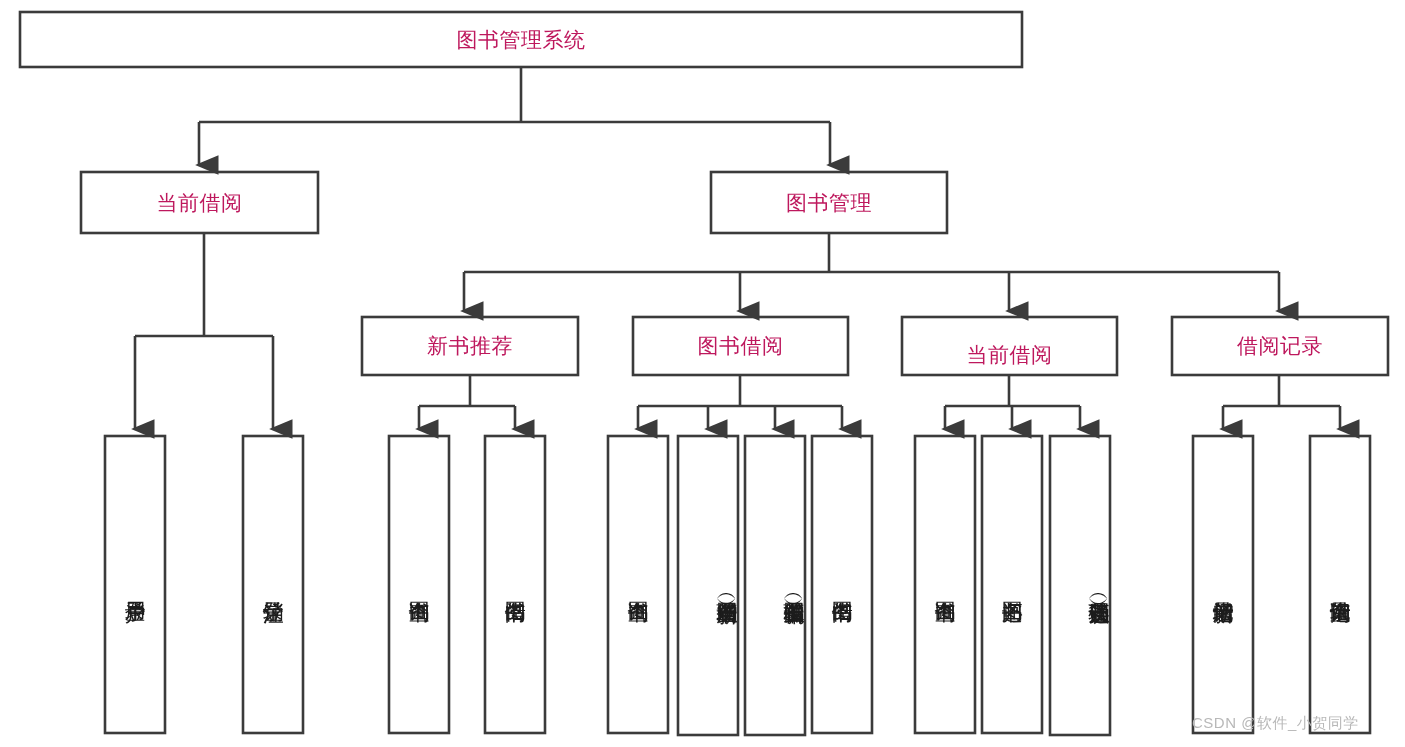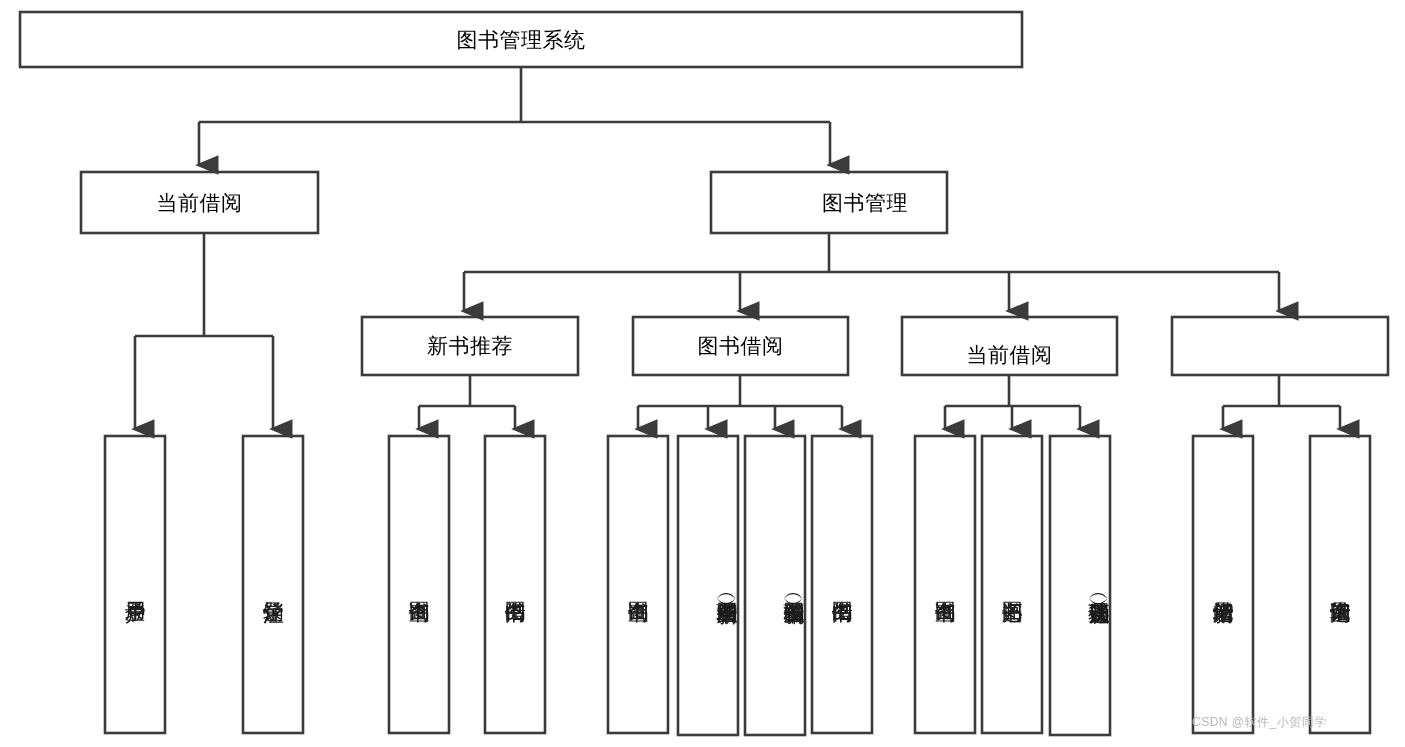--- a/index.html
+++ b/index.html
@@ -39,21 +39,21 @@
   }
   .arrow-head {
     fill: #3b3b3b;
     stroke: none;
   }
   .node-label-h {
     position: absolute;
     display: flex;
     align-items: center;
     justify-content: center;
-    color: #000000;
+    color: #be185d;
     font-size: 21px;
     letter-spacing: 0.5px;
     white-space: nowrap;
     pointer-events: none;
   }
   .node-label-v {
     position: absolute;
     display: flex;
     align-items: flex-start;
     justify-content: center;
@@ -64,21 +64,21 @@
     text-orientation: upright;
     white-space: nowrap;
     pointer-events: none;
   }
   .node-label-v.center-v {
     align-items: center;
   }
   .watermark {
     position: absolute;
     color: #b8b8b8;
-    font-size: 12px;
+    font-size: 15px;
     white-space: nowrap;
     letter-spacing: 0.5px;
   }
 </style>
 </head>
 <body>
 
 <div id="diagram-root">
 
   <svg id="tree-svg" viewBox="0 0 1405 747">
@@ -153,28 +153,29 @@
     <path class="edge-line" d="M 1279 375 L 1279 406"></path>
     <path class="edge-line" d="M 1223 406 L 1340 406"></path>
     <path class="edge-line" marker-end="url(#arr)" d="M 1223 406 L 1223 429"></path>
     <path class="edge-line" marker-end="url(#arr)" d="M 1340 406 L 1340 429"></path>
   </svg>
 
   <div class="node-label-h" style="left:20px; top:12px; width:1002px; height:55px;">图书管理系统</div>
 
   <div class="node-label-h" style="left:81px; top:172px; width:237px; height:61px;">当前借阅</div>
 
-  <div class="node-label-h" style="left:711px; top:172px; width:236px; height:61px;margin-left:36px;">图书管理</div>
+  <div class="node-label-h" style="left:711px; top:172px; width:236px; height:61px;">图书管理</div>
 
   <div class="node-label-h" style="left:362px; top:317px; width:216px; height:58px;border-radius:25px;">新书推荐</div>
 
   <div class="node-label-h" style="left:633px; top:317px; width:215px; height:58px;">图书借阅</div>
 
   <div class="node-label-h" style="left:902px; top:317px; width:215px; height:76px;">当前借阅</div>
 
+  <div class="node-label-h" style="left:1172px; top:317px; width:216px; height:58px;">借阅记录</div>
 
   <div class="node-label-v center-v" style="left:105px; top:436px; width:60px; height:297px;">用户登录</div>
   <div class="node-label-v center-v" style="left:243px; top:436px; width:60px; height:297px;">注销登录</div>
 
   <div class="node-label-v center-v" style="left:389px; top:436px; width:60px; height:297px;">查询图书</div>
   <div class="node-label-v center-v" style="left:485px; top:436px; width:60px; height:297px;">借阅图书</div>
 
   <div class="node-label-v center-v" style="left:608px; top:436px; width:60px; height:297px;">查询图书</div>
   <div class="node-label-v" style="left:678px; top:440px; width:60px; height:292px;">新增图书（管理员）</div>
   <div class="node-label-v" style="left:745px; top:440px; width:60px; height:292px;">编辑图书（管理员）</div>

